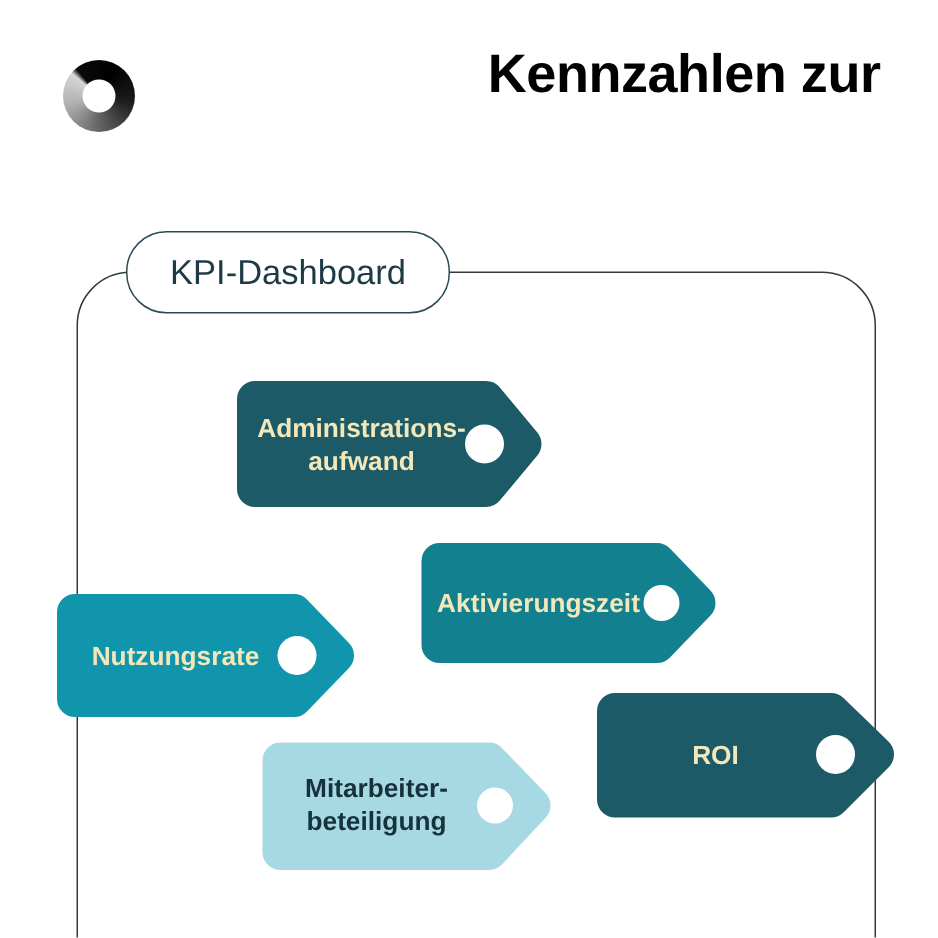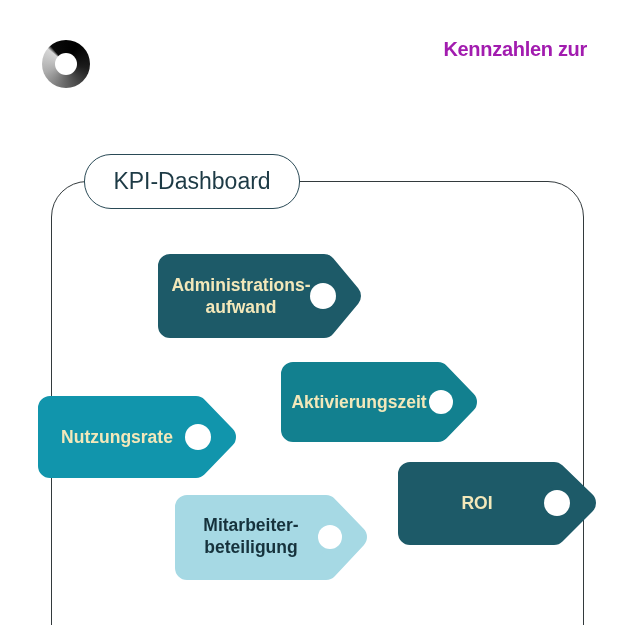--- a/index.html
+++ b/index.html
@@ -27,22 +27,22 @@
   .logo-hole {
     position: absolute; left: 13px; top: 13px;
     width: 22px; height: 22px; border-radius: 50%;
     background: #ffffff;
   }
 
   
   .title {
     position: absolute; top: 30px; right: 38px;
     text-align: right;
-    color: #a21caf;
-    font-size: 20px; line-height: 38px;
+    color: #000000;
+    font-size: 36px; line-height: 38px;
     font-weight: 700;
     letter-spacing: -0.3px;
   }
 
   
   .panel {
     position: absolute;
     left: 51px; top: 181px;
     width: 531px; height: 500px;
     border: 1.5px solid #333a3d;

